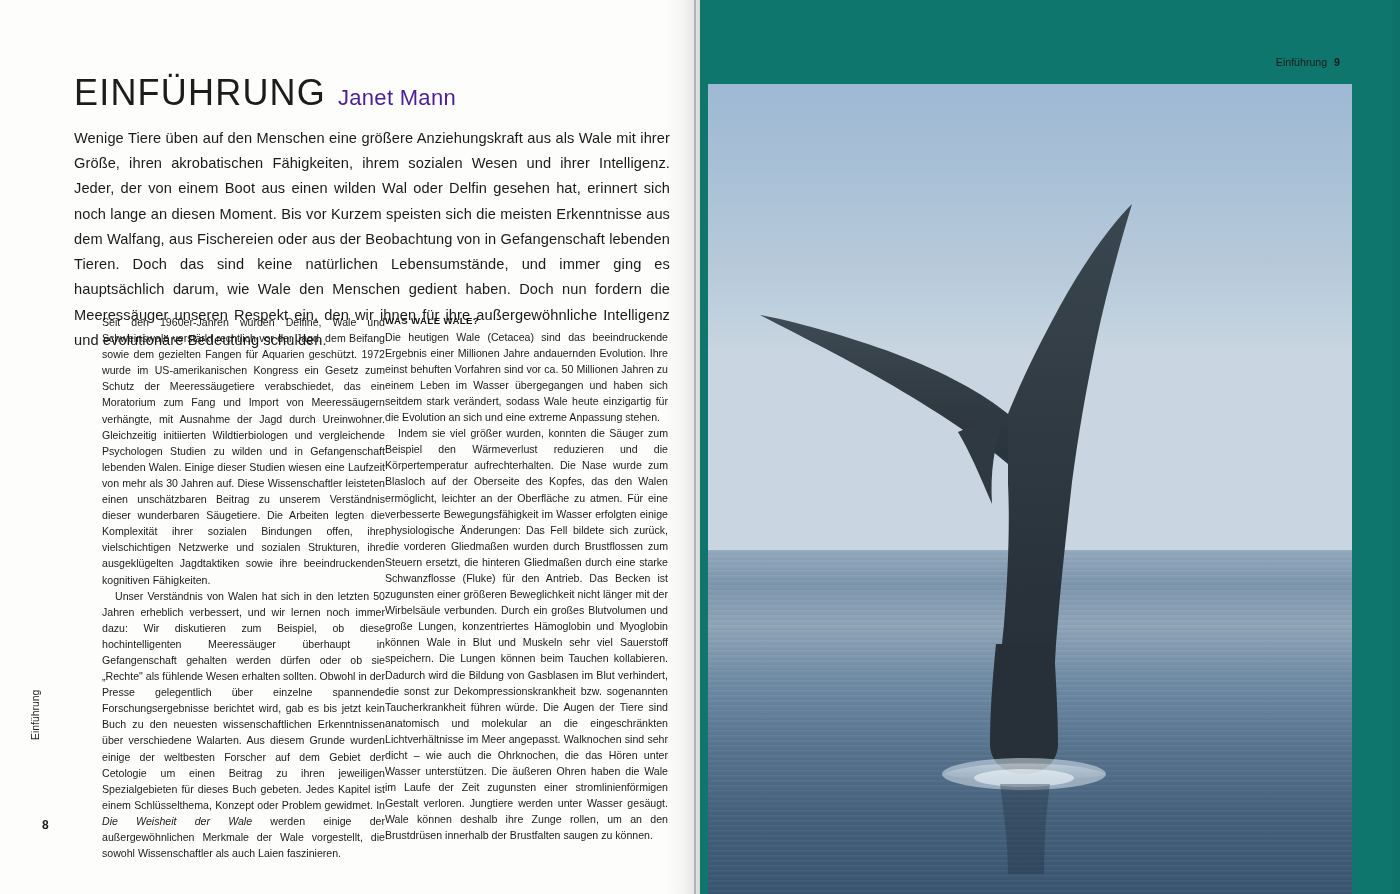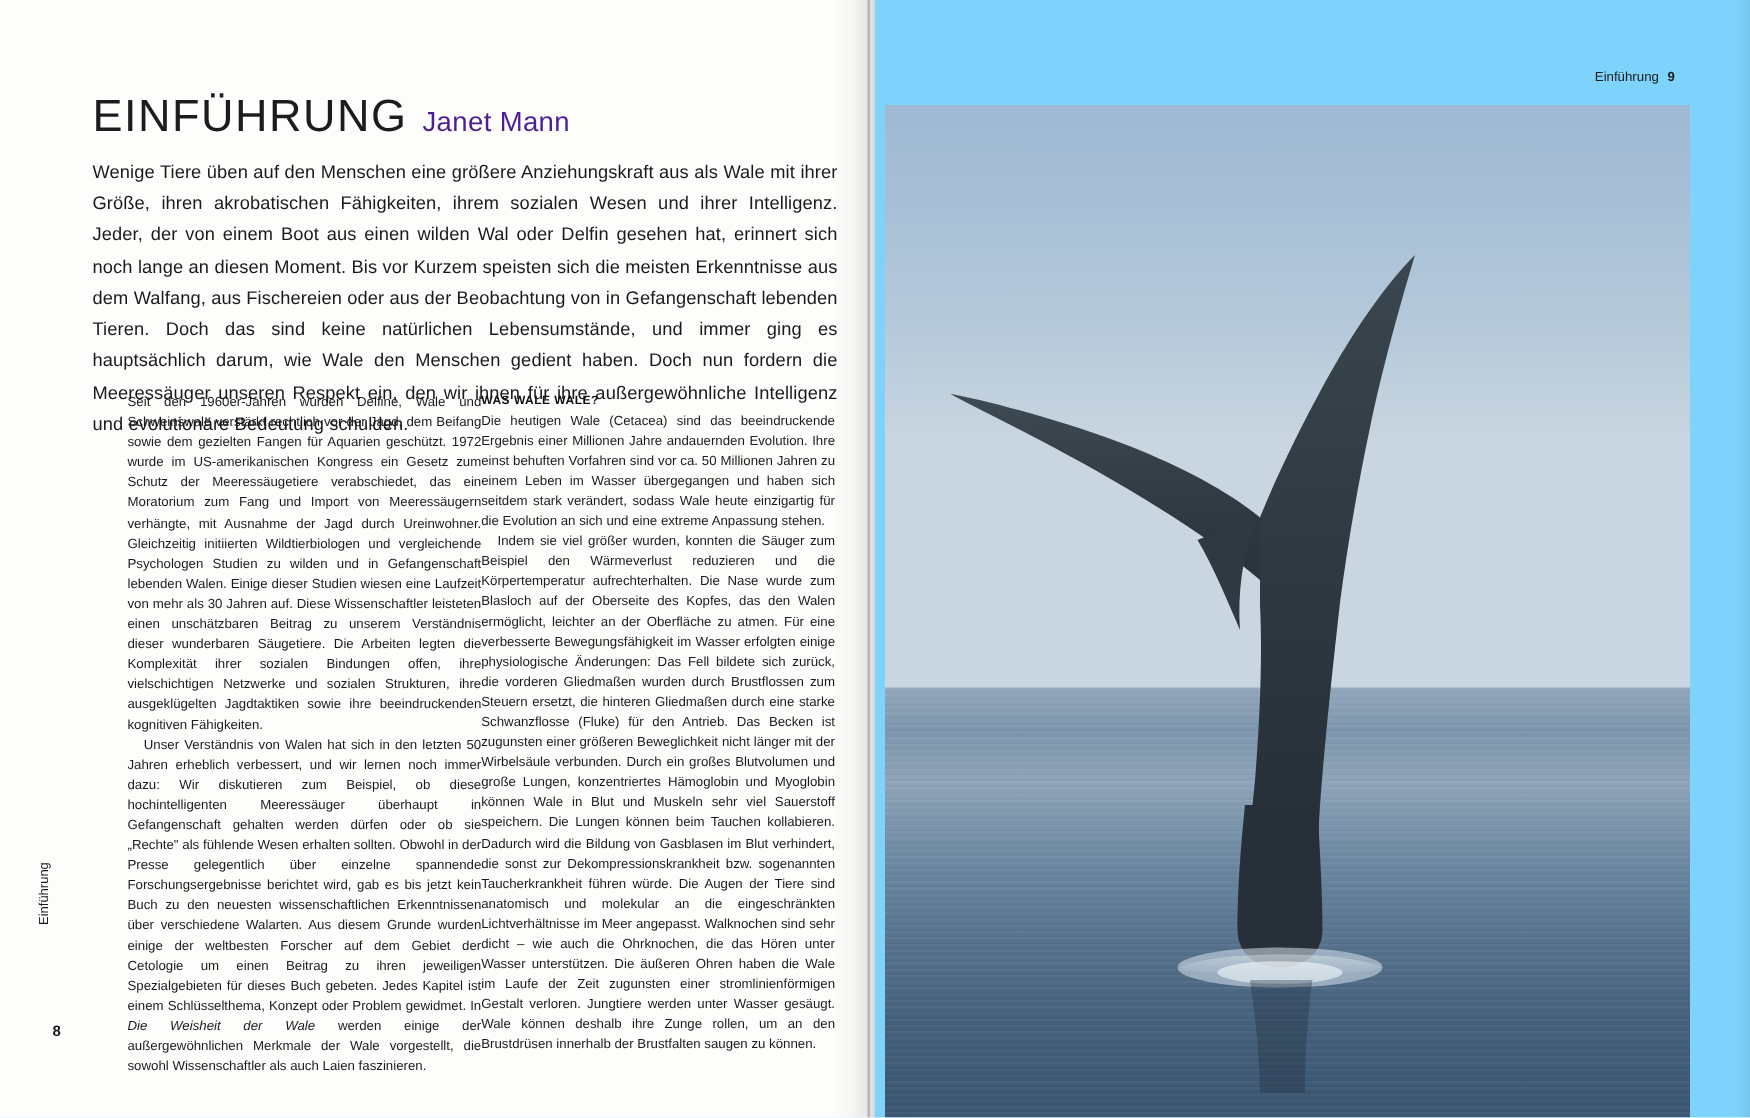--- a/index.html
+++ b/index.html
@@ -143,21 +143,21 @@
     background: rgba(90,90,95,0.35);
   }
 
   
   .page-right {
     position: absolute;
     left: 700px;
     top: 0;
     width: 700px;
     height: 894px;
-    background: #7dd3fc;
+    background: #0f766e;
   }
   .runhead-right {
     position: absolute;
     right: 60px;
     top: 56px;
     font-size: 10.6px;
     color: #1a1a1a;
     white-space: nowrap;
   }
   .runhead-right .folio {

